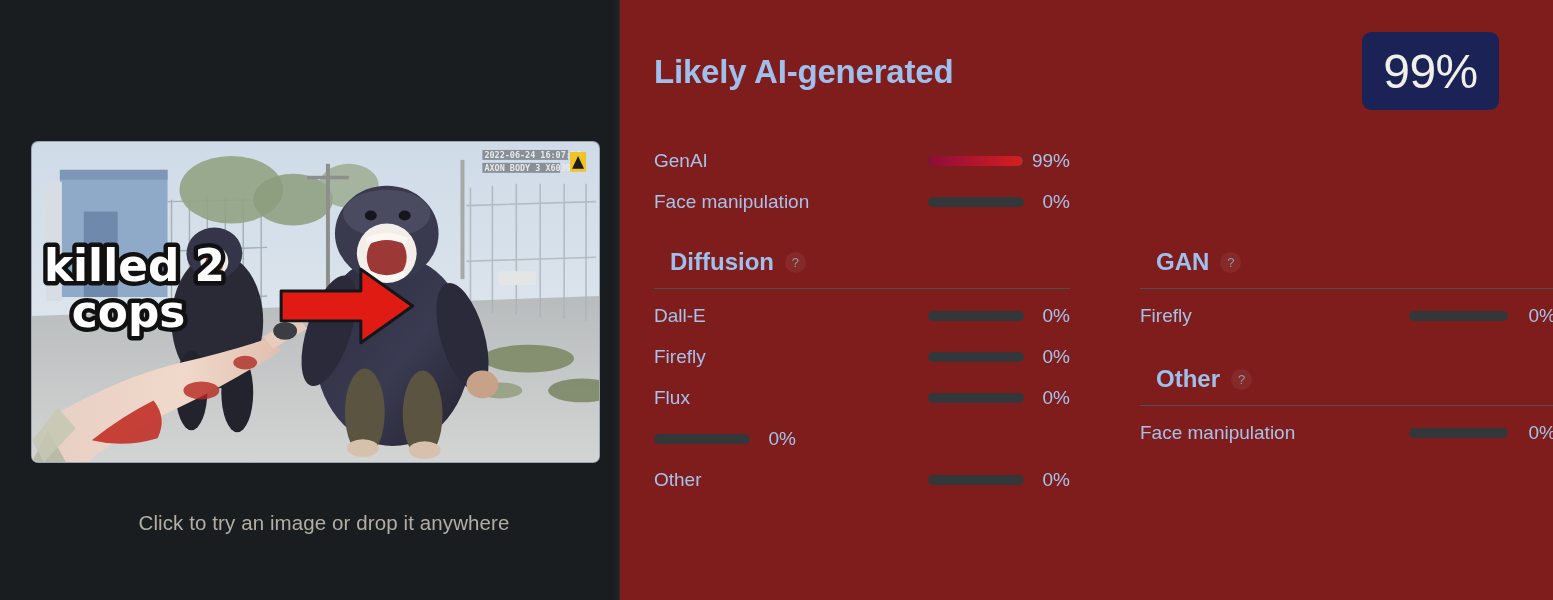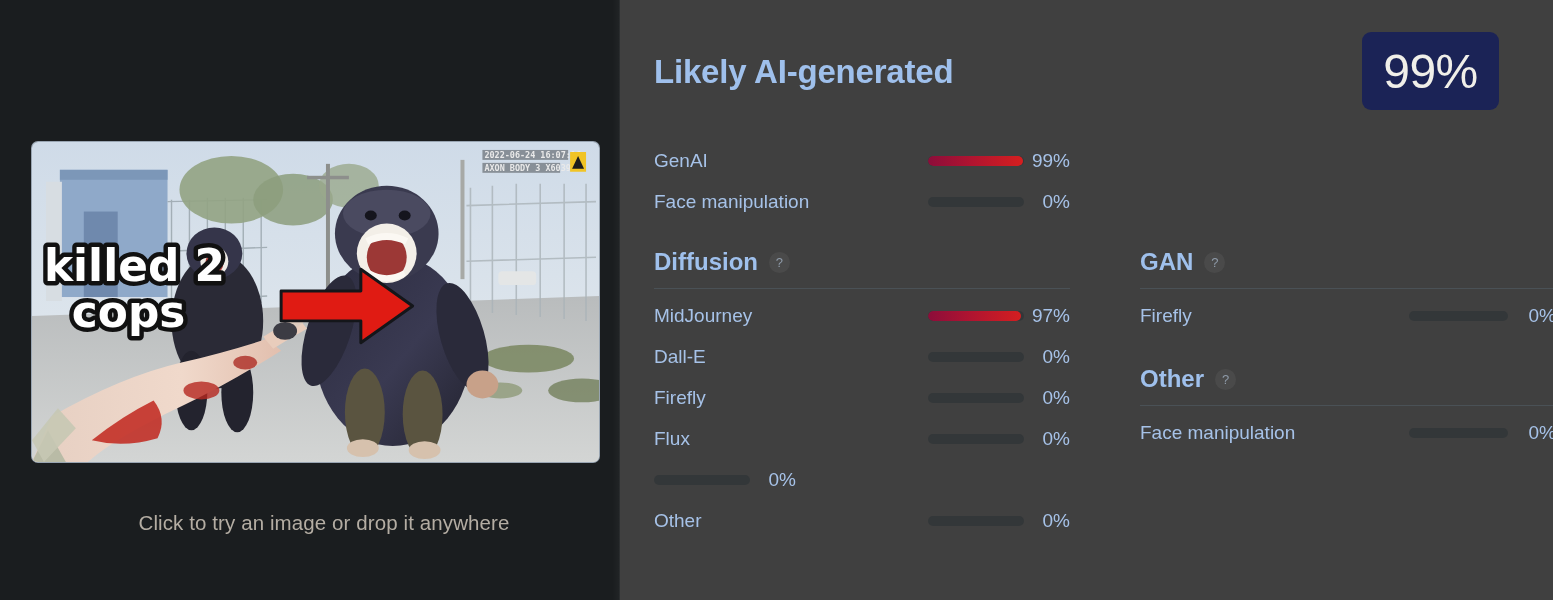--- a/index.html
+++ b/index.html
@@ -67,21 +67,21 @@
     left: 612px; top: 0;
     width: 8px; height: 600px;
     background: linear-gradient(to right, rgba(0,0,0,0.0), rgba(255,255,255,0.03));
   }
 
   
   .right-panel {
     flex: 1 1 auto;
     position: relative;
     height: 600px;
-    background: #404040;
+    background: #7f1d1d;
   }
 
   .verdict-row {
     position: absolute;
     left: 34px;
     top: 30px;
     width: 845px;
     height: 82px;
     display: flex;
     align-items: center;
@@ -127,20 +127,21 @@
     gap: 0;
   }
   .col-left { width: 416px; flex: 0 0 416px; }
   .col-right { width: 416px; flex: 0 0 416px; margin-left: 70px; }
 
   .sec-head {
     display: flex;
     align-items: center;
     gap: 11px;
     height: 34px;
+    margin-left: 16px;
   }
   .sec-title {
     font-size: 24px;
     font-weight: bold;
     color: #9fc0ec;
     line-height: 1;
   }
   .help-badge {
     width: 21px; height: 21px;
     border-radius: 50%;
@@ -362,27 +363,20 @@
     <div class="cols">
 
       <div class="col-left">
         <div class="sec-head">
           <div class="sec-title">Diffusion</div>
           <div class="help-badge">?</div>
         </div>
         <div class="sec-rule"></div>
 
         <div class="row">
-          <div class="row-label">MidJourney</div>
-          <div class="bar-track">
-            <div class="bar-fill" style="width: 97%;"></div>
-          </div>
-          <div class="pct">97%</div>
-        </div>
-        <div class="row">
           <div class="row-label">Dall-E</div>
           <div class="bar-track">
             <div class="bar-fill" style="width: 0%; background: transparent;"></div>
           </div>
           <div class="pct">0%</div>
         </div>
         <div class="row">
           <div class="row-label">Firefly</div>
           <div class="bar-track">
             <div class="bar-fill" style="width: 0%; background: transparent;"></div>

